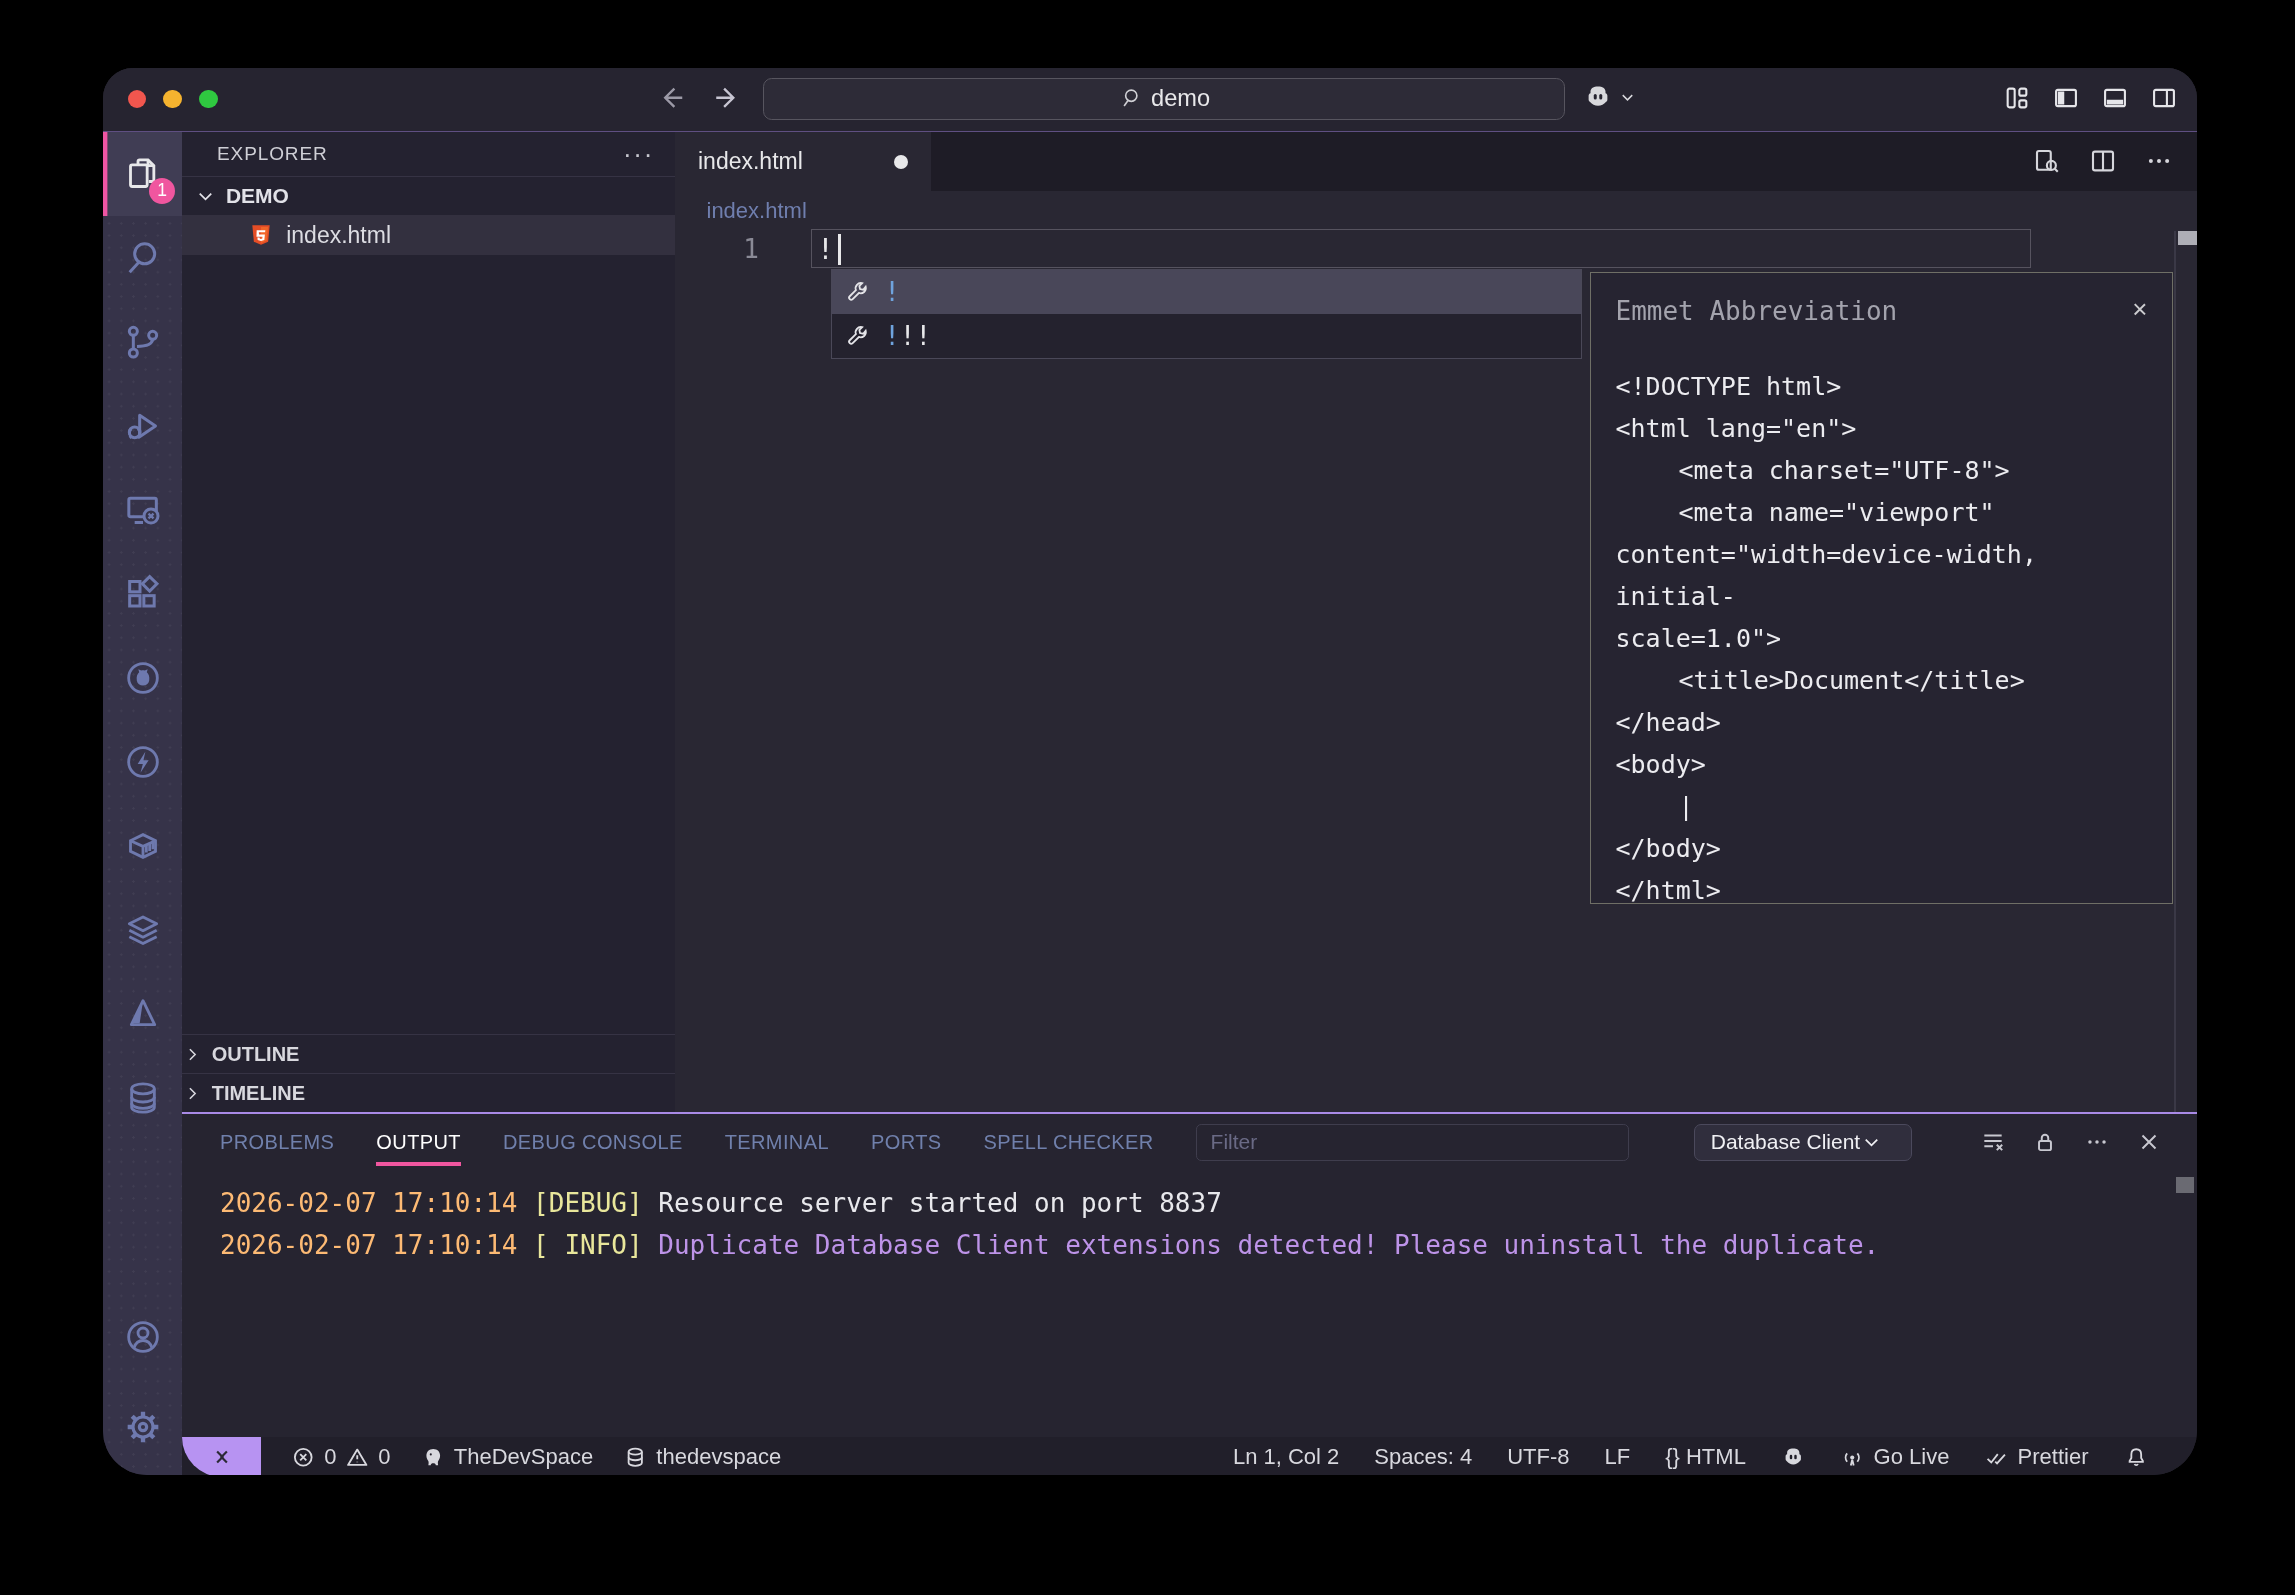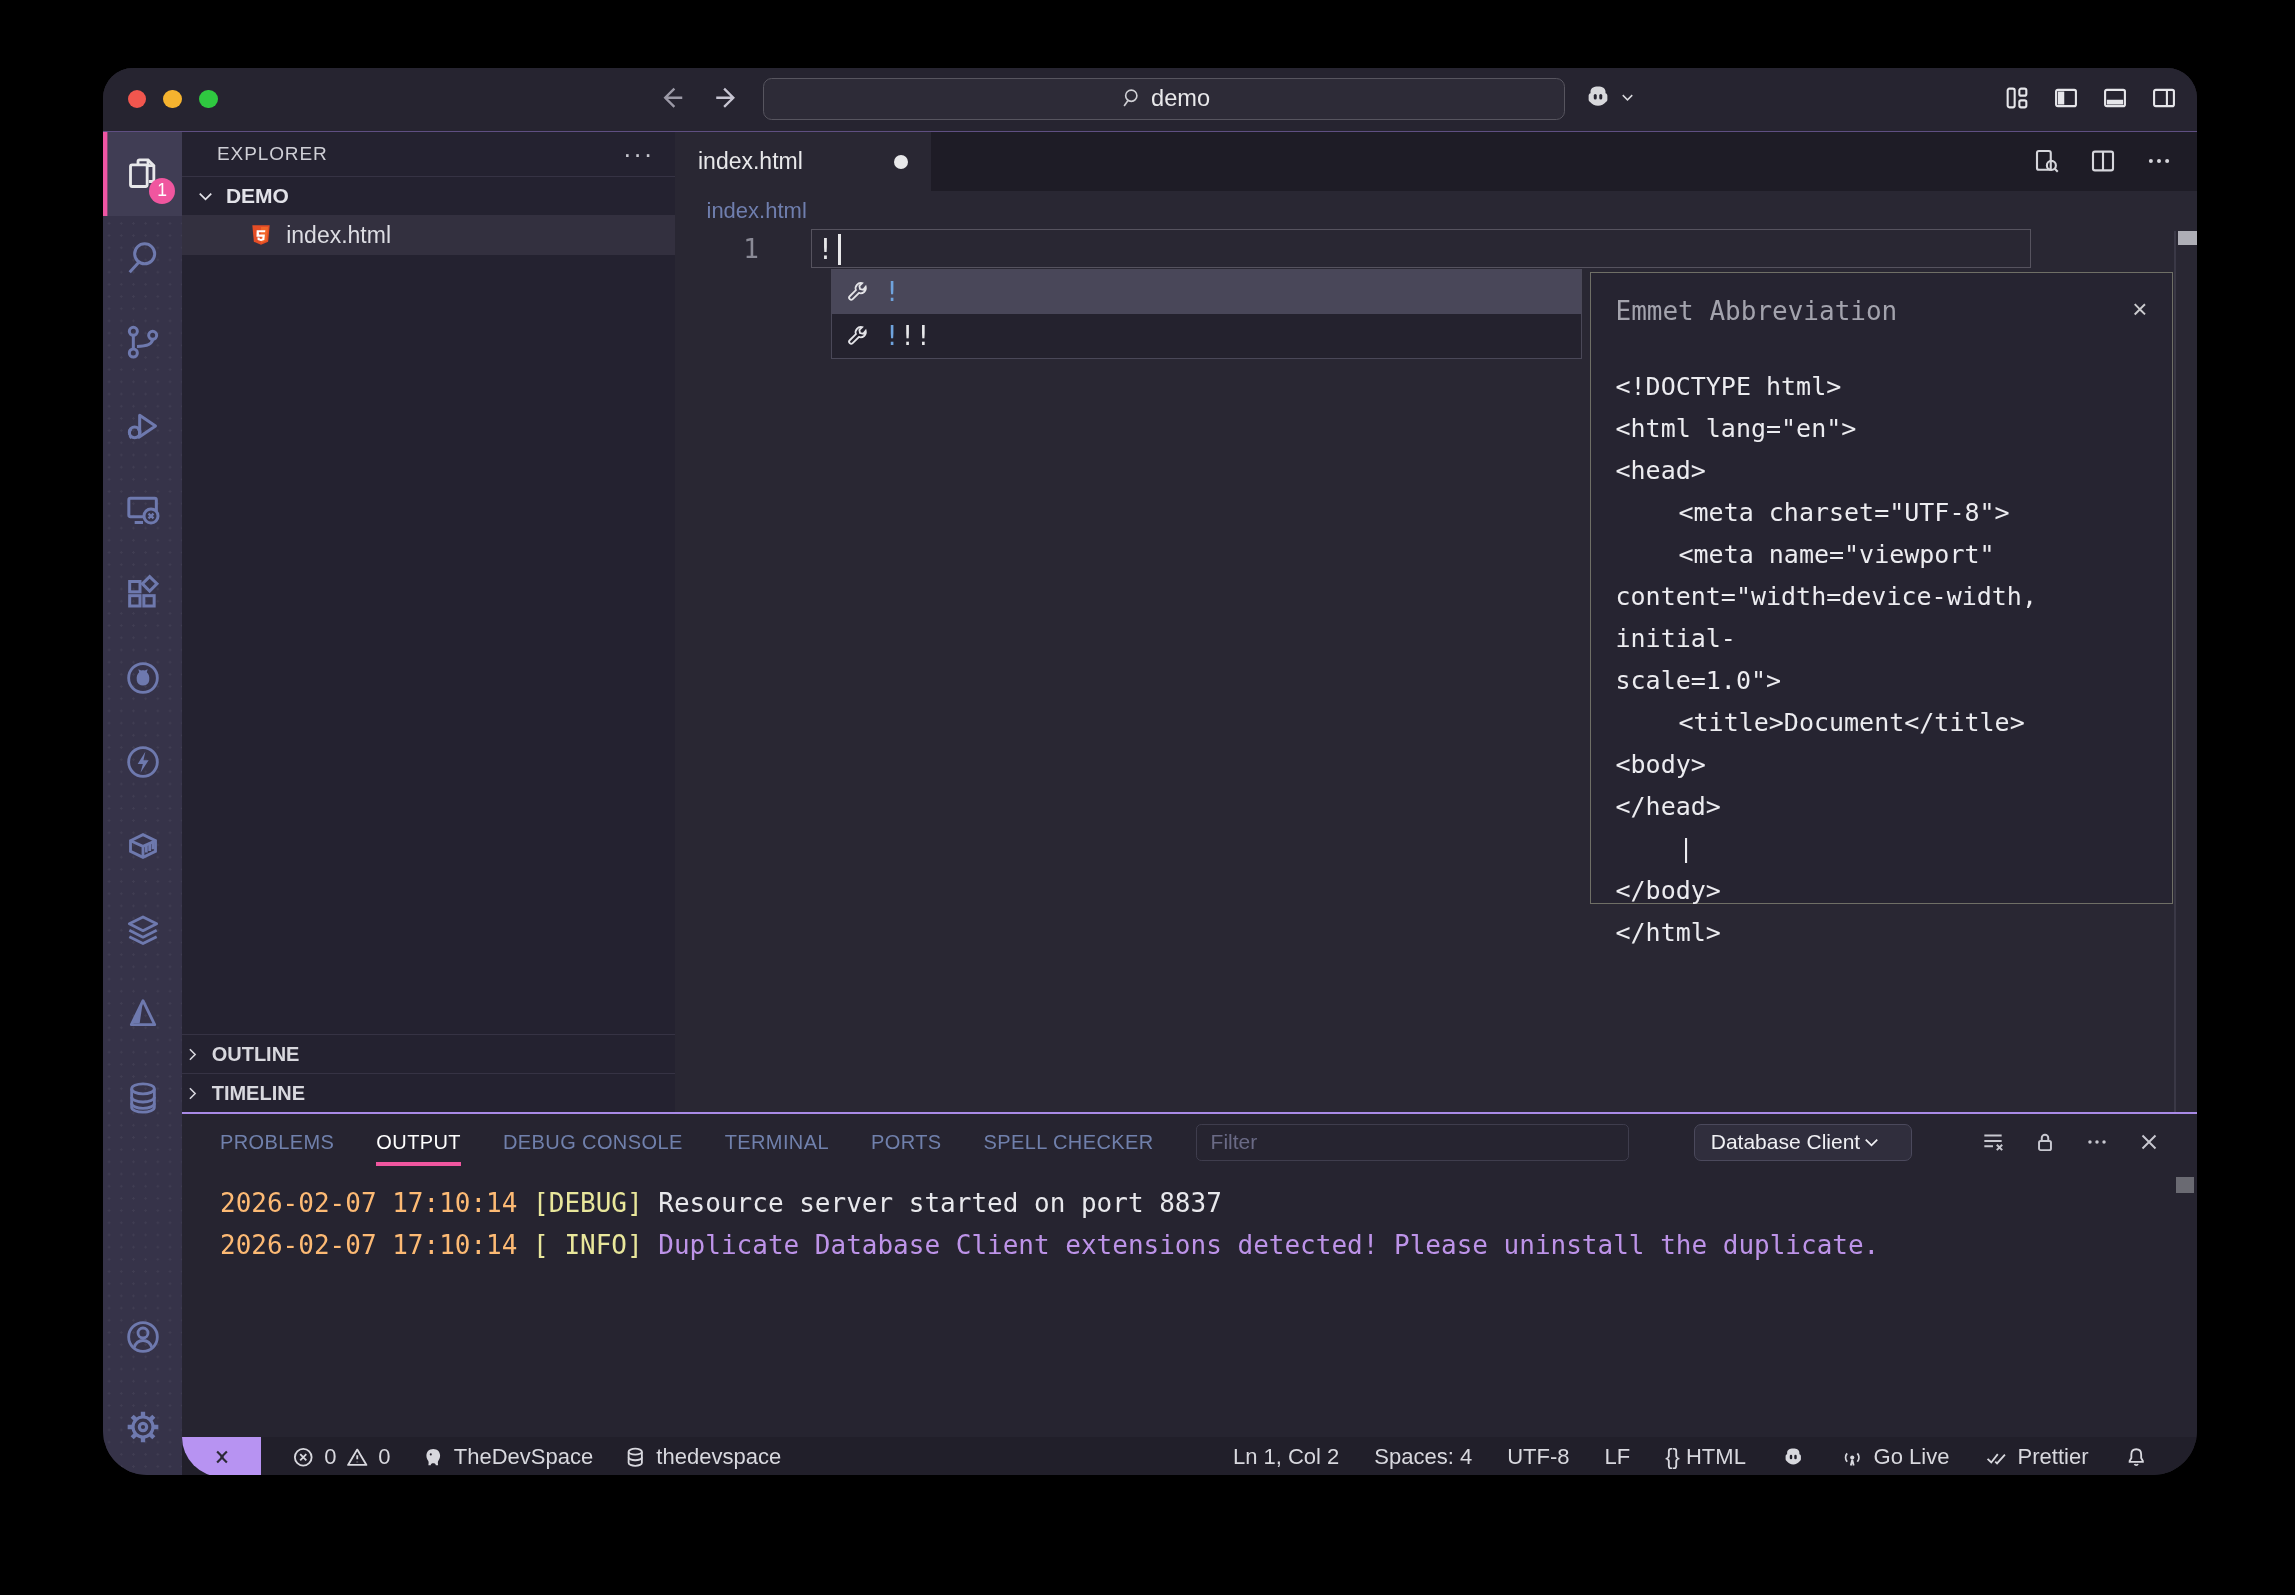--- a/index.html
+++ b/index.html
@@ -439,28 +439,27 @@
             </div>
 
             <div class="emmet">
               <div class="emmet-head">
                 <span>Emmet Abbreviation</span>
                 <span class="emmet-close">×</span>
               </div>
               <div class="emmet-code">
                 <div>&lt;!DOCTYPE html&gt;</div>
                 <div>&lt;html lang="en"&gt;</div>
-                <div>&lt;head&gt;</div>
                 <div class="ind">&lt;meta charset="UTF-8"&gt;</div>
                 <div class="ind">&lt;meta name="viewport"</div>
                 <div>content="width=device-width, initial-</div>
                 <div>scale=1.0"&gt;</div>
                 <div class="ind">&lt;title&gt;Document&lt;/title&gt;</div>
+                <div>&lt;/head&gt;</div>
                 <div>&lt;body&gt;</div>
-                <div>&lt;/head&gt;</div>
                 <div class="ind">|</div>
                 <div>&lt;/body&gt;</div>
                 <div>&lt;/html&gt;</div>
               </div>
             </div>
           </div>
         </div>
       </div>
 
       <div class="panel">

